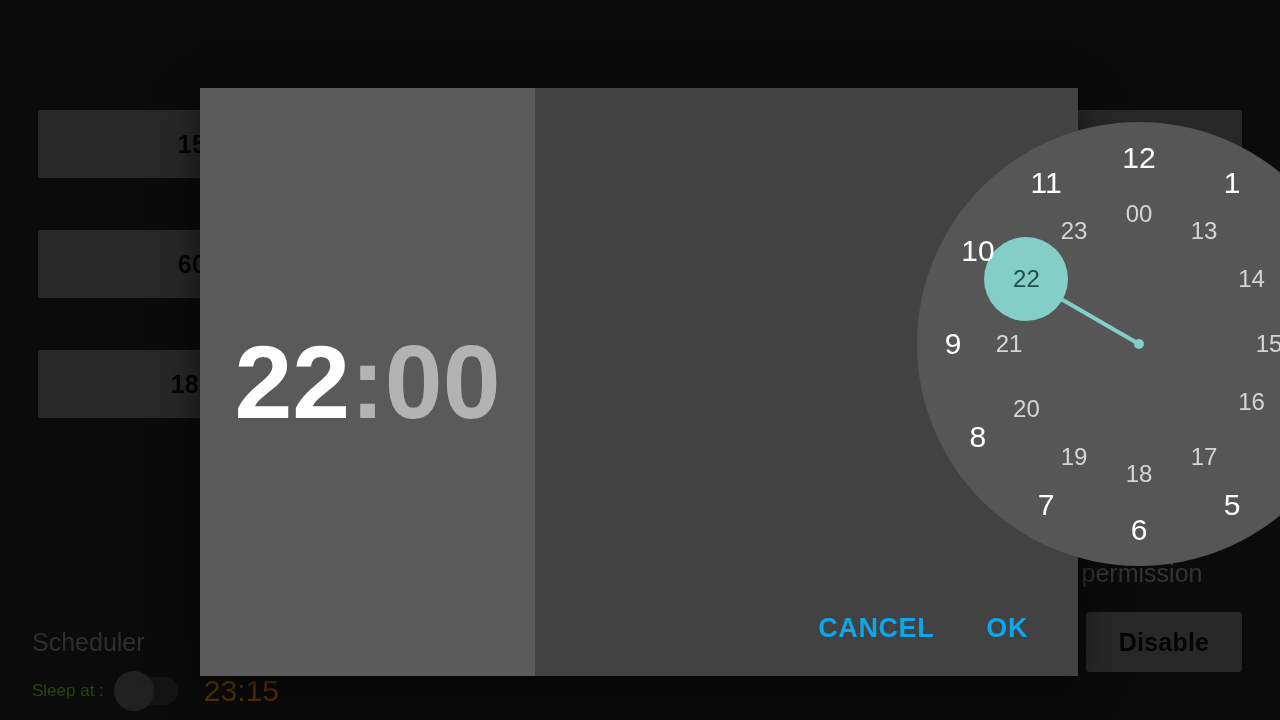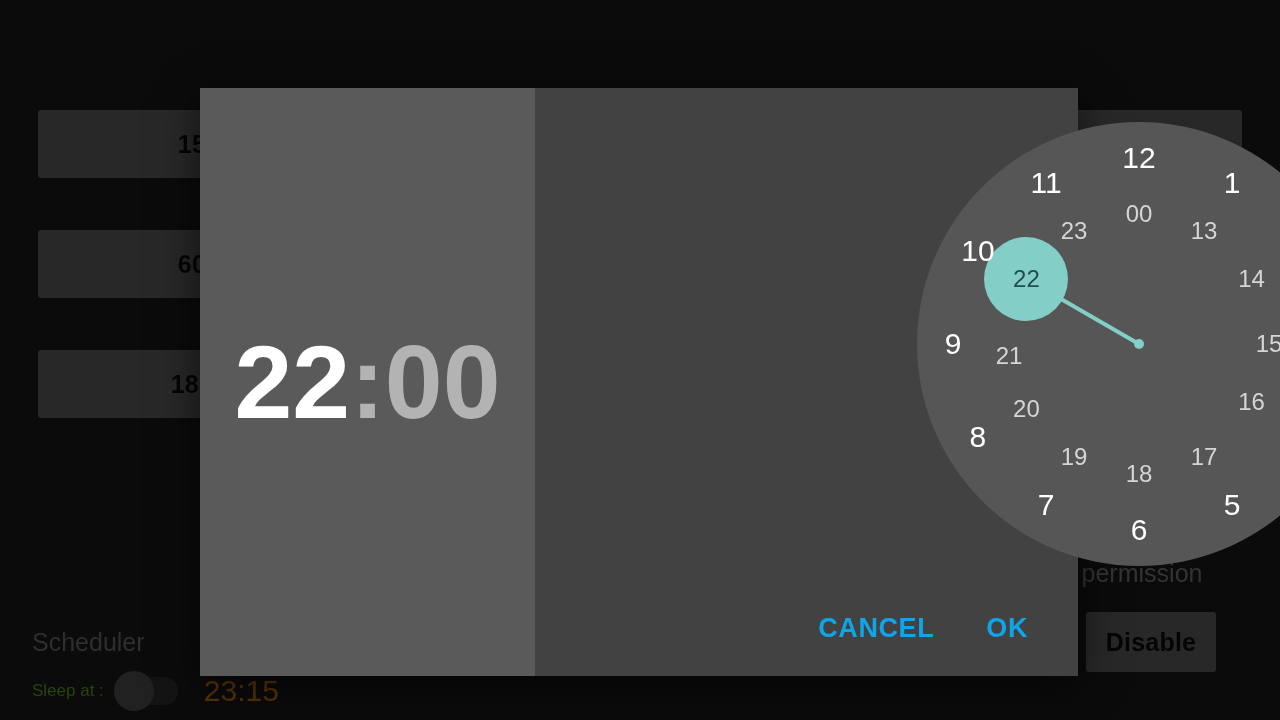--- a/index.html
+++ b/index.html
@@ -60,21 +60,21 @@
     right: 38px;
     top: 524px;
     width: 200px;
     text-align: center;
     color: #5e5e5e;
     font-size: 25px;
     line-height: 33px;
   }
 
   #bg-btn-disable {
-    left: 1086px; top: 612px; width: 130px; height: 60px;
+    left: 1086px; top: 612px; width: 156px; height: 60px;
     font-size: 25px;
   }
 
   #bg-scheduler-label {
     position: absolute;
     left: 32px;
     top: 628px;
     color: #555555;
     font-size: 25px;
   }
@@ -312,21 +312,21 @@
         <div class="hour-label hour-outer" style="left: 129px; top: 60.9193px;">11</div>
         <div class="hour-label hour-inner" style="left: 222px; top: 92px;">00</div>
         <div class="hour-label hour-inner" style="left: 287px; top: 109.417px;">13</div>
         <div class="hour-label hour-inner" style="left: 334.583px; top: 157px;">14</div>
         <div class="hour-label hour-inner" style="left: 352px; top: 222px;">15</div>
         <div class="hour-label hour-inner" style="left: 334.583px; top: 280px;">16</div>
         <div class="hour-label hour-inner" style="left: 287px; top: 334.583px;">17</div>
         <div class="hour-label hour-inner" style="left: 222px; top: 352px;">18</div>
         <div class="hour-label hour-inner" style="left: 157px; top: 334.583px;">19</div>
         <div class="hour-label hour-inner" style="left: 109.417px; top: 287px;">20</div>
-        <div class="hour-label hour-inner" style="left: 92px; top: 234px;">21</div>
+        <div class="hour-label hour-inner" style="left: 92px; top: 222px;">21</div>
         <div class="hour-label hour-inner selected" style="left: 109.417px; top: 157px;">22</div>
         <div class="hour-label hour-inner" style="left: 157px; top: 109.417px;">23</div>
       </div>
 
     <div id="dialog-actions">
       <button class="dialog-action">CANCEL</button>
       <button class="dialog-action">OK</button>
     </div>
   </div>
 

